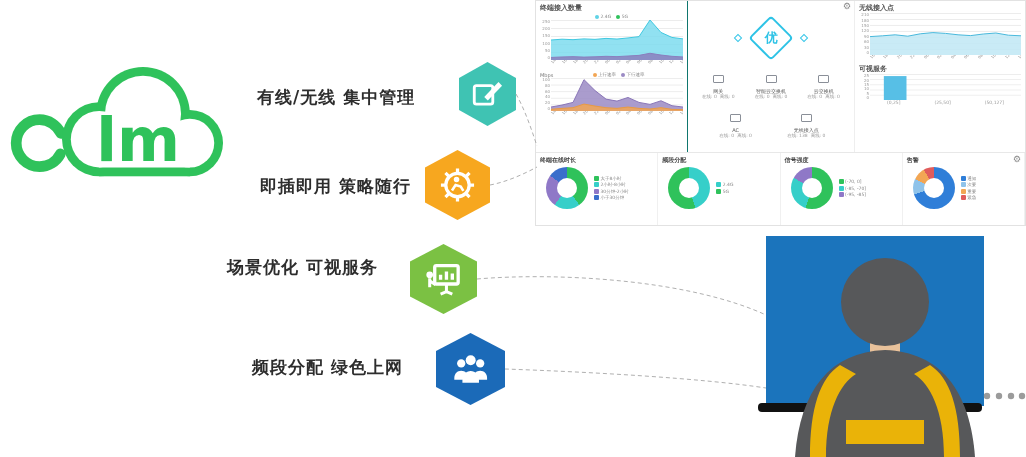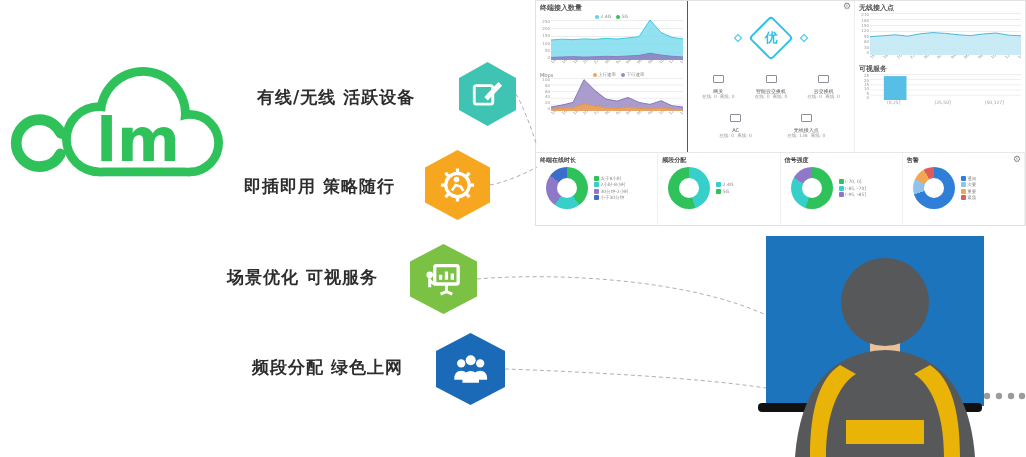--- a/index.html
+++ b/index.html
@@ -5,22 +5,22 @@
   *{margin:0;padding:0;box-sizing:border-box}
   html,body{width:1026px;height:457px}
   body{position:relative;background:#fff;font-family:"DejaVu Sans","Liberation Sans",sans-serif;overflow:hidden}
 
   
   .logo{position:absolute;left:5px;top:28px;width:237px;height:200px}
 
   
   .feat-label{position:absolute;font-size:17px;font-weight:700;color:#2d2d2d;letter-spacing:1px;white-space:nowrap}
   .fl1{left:257px;top:86px}
-  .fl2{left:244px;top:175px}
-  .fl3{left:227px;top:266px}
+  .fl2{left:260px;top:175px}
+  .fl3{left:227px;top:256px}
   .fl4{left:252px;top:356px}
 
   
   .hex{position:absolute;clip-path:polygon(50% 0,100% 25%,100% 75%,50% 100%,0 75%,0 25%);display:flex;align-items:center;justify-content:center}
   .hx1{left:459px;top:62px;width:57px;height:64px}
   .hx2{left:425px;top:150px;width:65px;height:70px}
   .hx3{left:410px;top:244px;width:67px;height:70px}
   .hx4{left:436px;top:333px;width:69px;height:72px}
   .hex svg{width:60%;height:60%}
 
@@ -96,21 +96,21 @@
     <g fill="#fff">
       <circle cx="95" cy="114" r="29"></circle>
       <circle cx="140" cy="88" r="39"></circle>
       <circle cx="188" cy="118" r="25"></circle>
       <rect x="95" y="105" width="93" height="38"></rect>
     </g>
   </g>
   <text x="92" y="136" font-size="62" font-weight="bold" fill="#2fc25b">lm</text>
 </svg>
 
-<div class="feat-label fl1">有线/无线 活跃设备</div>
+<div class="feat-label fl1">有线/无线 集中管理</div>
 <div class="feat-label fl2">即插即用 策略随行</div>
 <div class="feat-label fl3">场景优化 可视服务</div>
 <div class="feat-label fl4">频段分配 绿色上网</div>
 
 <div class="hex hx1" style="background: rgb(63, 195, 179);">
   <svg viewBox="0 0 24 24">
     <rect x="3" y="6" width="13" height="13" rx="1.5" fill="none" stroke="#fff" stroke-width="2"></rect>
     <path d="M10 14 L20 3.5 L22.5 6 L12.5 16.5 Z" fill="#fff"></path>
   </svg>
 </div>

